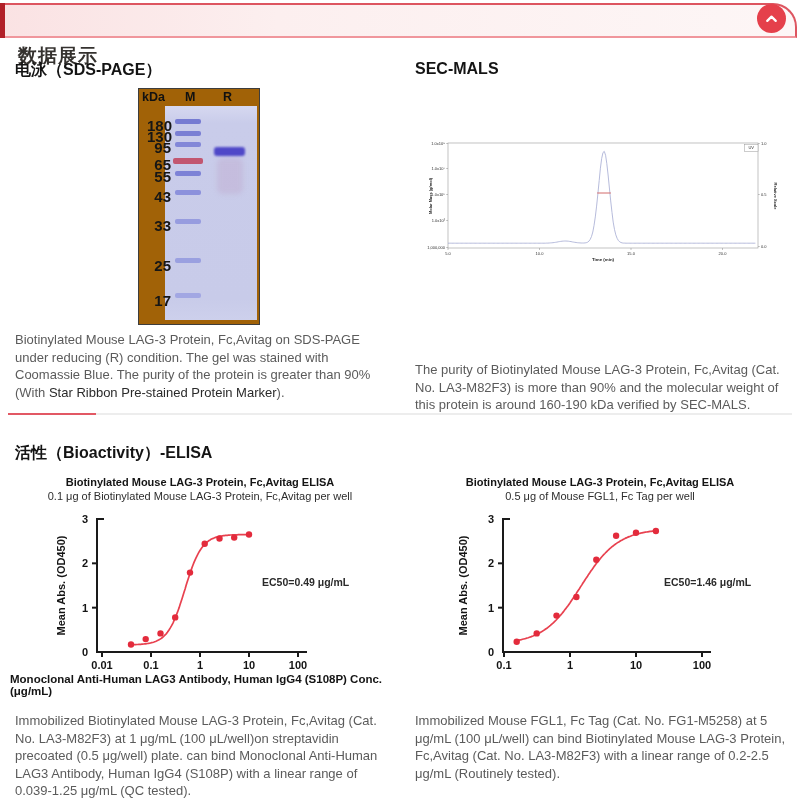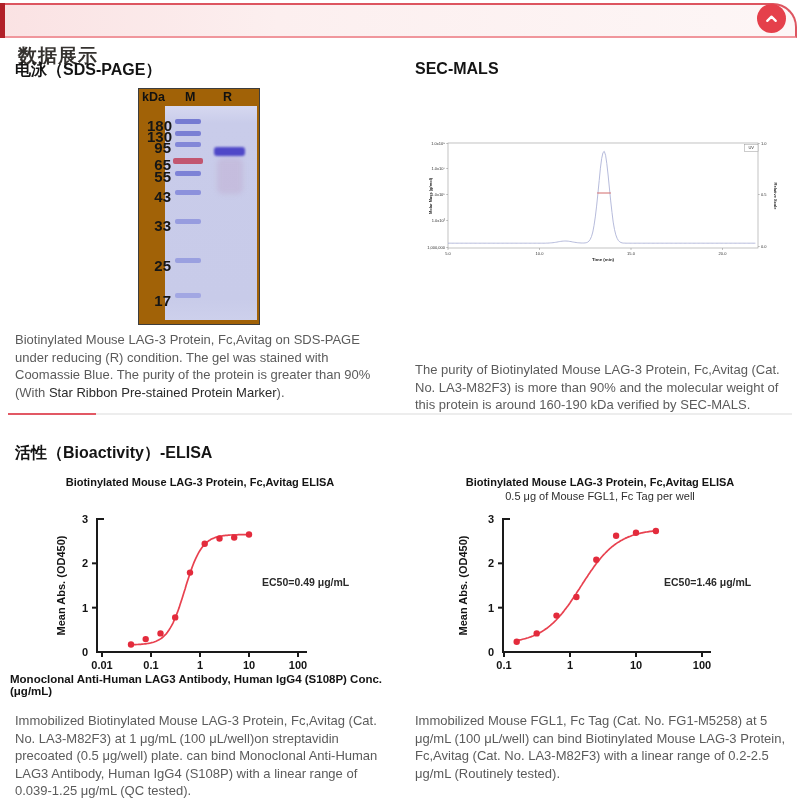--- a/index.html
+++ b/index.html
@@ -125,20 +125,21 @@
     </svg>
   <div class="caption" style="left:415px;top:325px;width:380px;margin-top:36px;">The purity of Biotinylated Mouse LAG-3 Protein, Fc,Avitag (Cat. No. LA3-M82F3) is more than 90% and the molecular weight of this protein is around 160-190 kDa verified by SEC-MALS.</div>
 
   <div class="divider">
       <div class="red"></div>
     </div>
 
   <div class="sec-title" style="left:15px;top:443px;">活性（Bioactivity）-ELISA</div>
 
   <div class="chart-title" style="left:10px;top:476px;width:380px;">Biotinylated Mouse LAG-3 Protein, Fc,Avitag ELISA</div>
+  <div class="chart-sub" style="left:10px;top:490px;width:380px;">0.1 μg of Biotinylated Mouse LAG-3 Protein, Fc,Avitag per well</div>
   <svg id="elisa1" style="left:15px;top:505px;" width="380" height="165" viewBox="0 0 380 165">
       <line x1="82" y1="13" x2="82" y2="148" stroke="#1a1a1a" stroke-width="2"></line>
       <line x1="82" y1="14" x2="89" y2="14" stroke="#1a1a1a" stroke-width="2"></line>
       <text x="73" y="151" fill="#141414" font-size="11" font-weight="bold" text-anchor="end">0</text>
       <line x1="77" y1="102.66666666666667" x2="82" y2="102.66666666666667" stroke="#1a1a1a" stroke-width="2"></line>
       <text x="73" y="106.66666666666667" fill="#141414" font-size="11" font-weight="bold" text-anchor="end">1</text>
       <line x1="77" y1="58.33333333333334" x2="82" y2="58.33333333333334" stroke="#1a1a1a" stroke-width="2"></line>
       <text x="73" y="62.33333333333334" fill="#141414" font-size="11" font-weight="bold" text-anchor="end">2</text>
       <text x="73" y="18" fill="#141414" font-size="11" font-weight="bold" text-anchor="end">3</text>
       <line x1="82" y1="147" x2="292" y2="147" stroke="#1a1a1a" stroke-width="2"></line>

